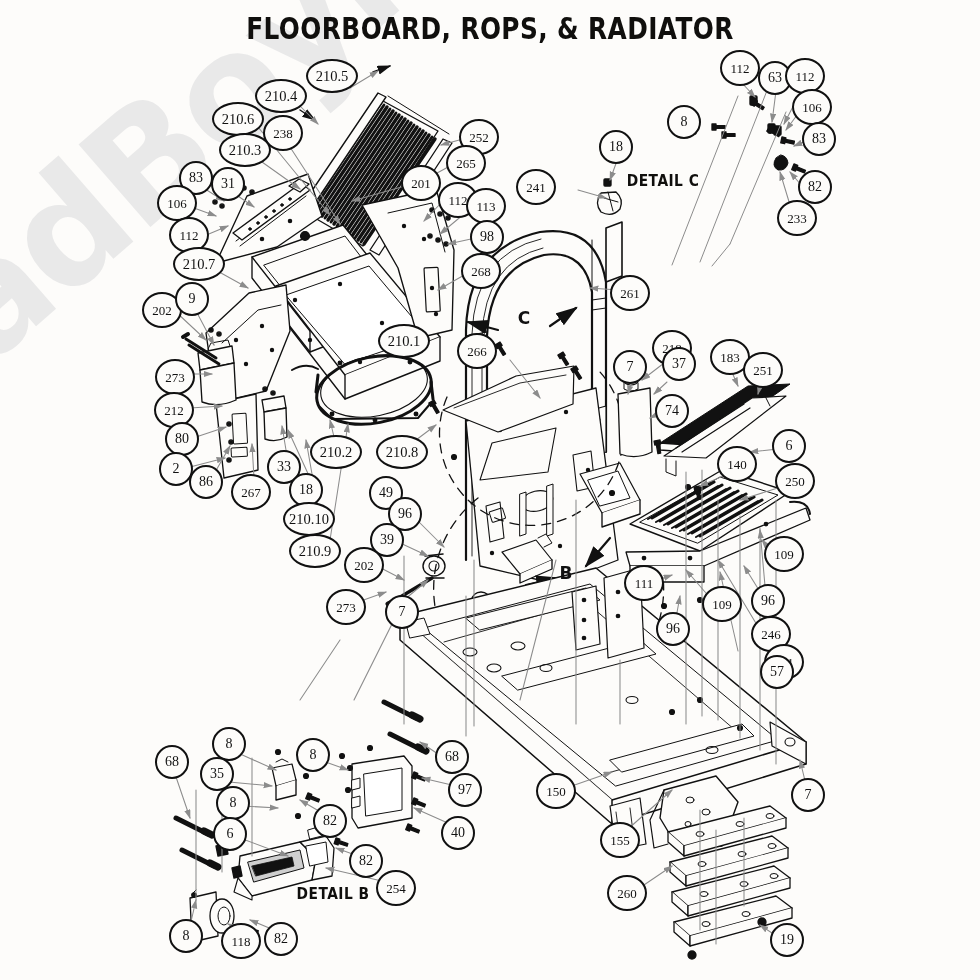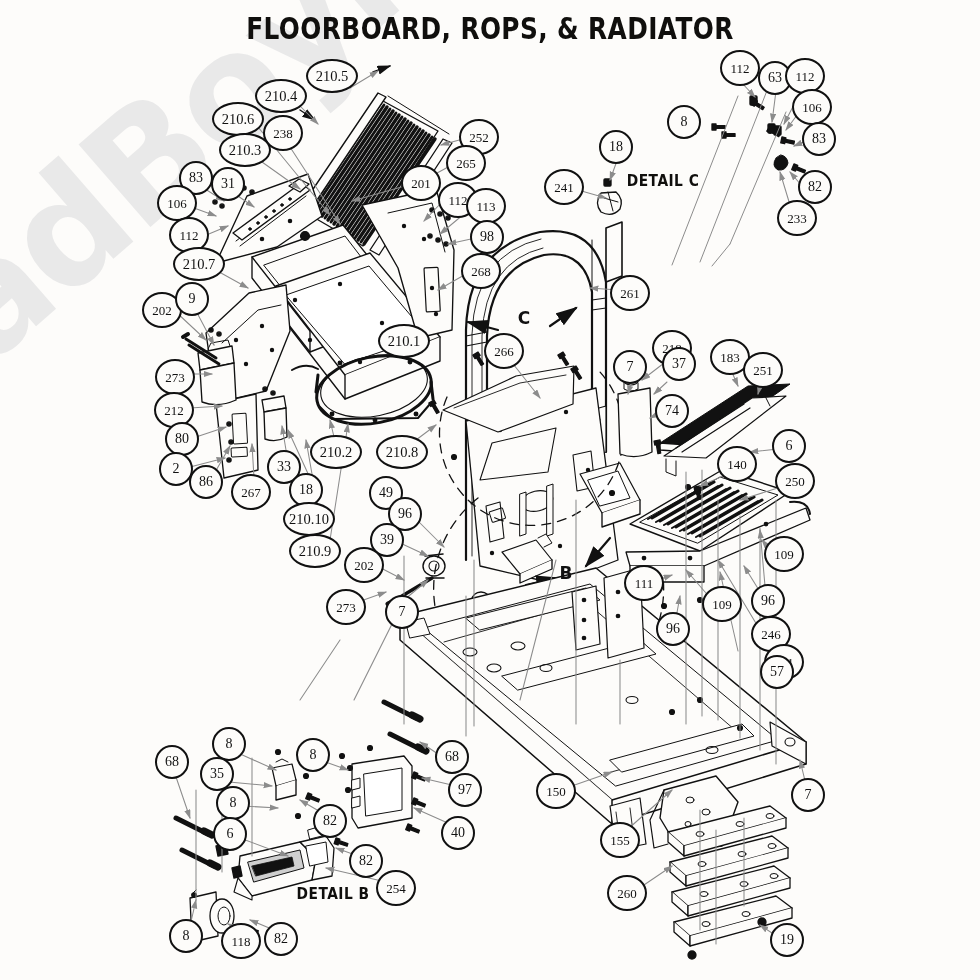--- a/index.html
+++ b/index.html
@@ -720,23 +720,23 @@
       <div class="cal w5" style="left: 309px; top: 519px; text-align: center;">210.10</div>
       <div class="cal w5" style="left: 315px; top: 551px;">210.9</div>
       <div class="cal w5" style="left: 404px; top: 341px;">210.1</div>
       <div class="cal w5" style="left: 402px; top: 452px;">210.8</div>
       <div class="cal w3" style="left: 386px; top: 493px;">49</div>
       <div class="cal w3" style="left: 405px; top: 514px;">96</div>
       <div class="cal w3" style="left: 387px; top: 540px;">39</div>
       <div class="cal w4" style="left: 364px; top: 565px;">202</div>
       <div class="cal w4" style="left: 346px; top: 607px;">273</div>
       <div class="cal w3" style="left: 402px; top: 612px;">7</div>
-      <div class="cal w4" style="left: 504px; top: 351px;">266</div>
+      <div class="cal w4" style="left: 477px; top: 351px;">266</div>
       <div class="cal w4" style="left: 630px; top: 293px;">261</div>
-      <div class="cal w4" style="left: 564px; top: 187px; text-align: right;">241</div>
+      <div class="cal w4" style="left: 536px; top: 187px; text-align: right;">241</div>
       <div class="cal w3" style="left: 616px; top: 147px;">18</div>
       <div class="cal w3" style="left: 684px; top: 122px;">8</div>
       <div class="cal w4" style="left: 740px; top: 68px;">112</div>
       <div class="cal w3" style="left: 775px; top: 78px;">63</div>
       <div class="cal w4" style="left: 805px; top: 76px;">112</div>
       <div class="cal w4" style="left: 812px; top: 107px;">106</div>
       <div class="cal w3" style="left: 819px; top: 139px;">83</div>
       <div class="cal w3" style="left: 815px; top: 187px;">82</div>
       <div class="cal w4" style="left: 797px; top: 218px;">233</div>
       <div class="cal w3" style="left: 630px; top: 367px;">7</div>

